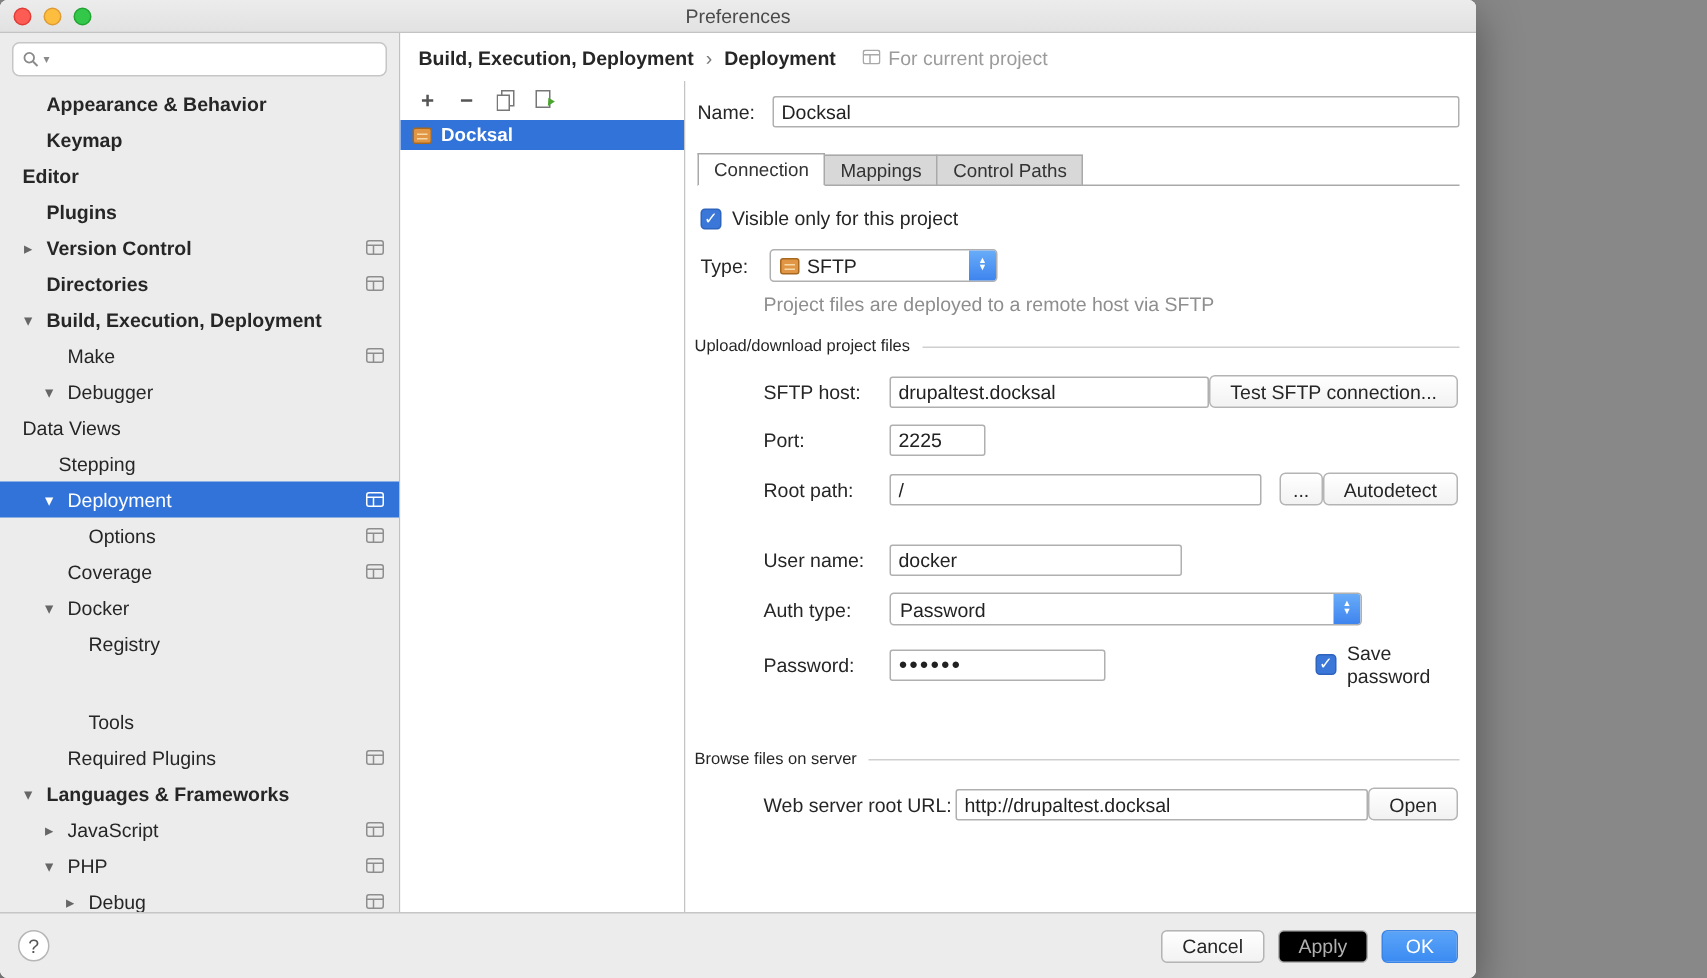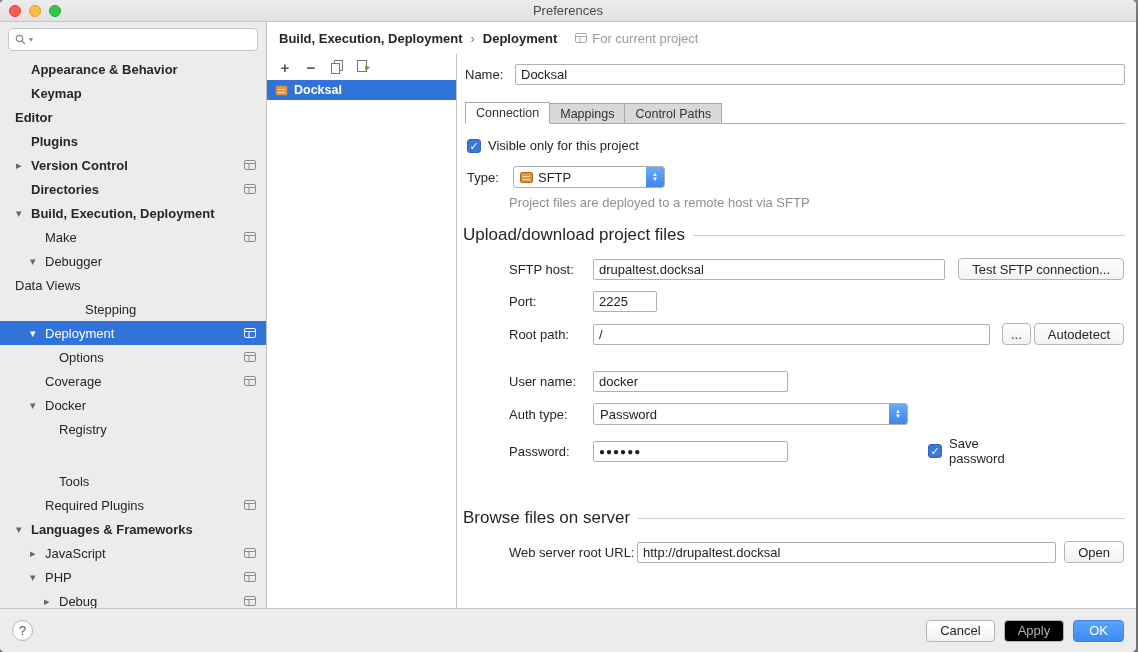--- a/index.html
+++ b/index.html
@@ -1,18 +1,18 @@
 <!DOCTYPE html>
 <html><head>
 <meta charset="utf-8">
 <style>
 * { margin:0; padding:0; box-sizing:border-box; }
 html,body { width:100%; }
 body { font-family:"Liberation Sans", sans-serif; background:#888; }
-.window { width:1136px; height:652px; display:flex; flex-direction:column; background:#fff; overflow:hidden; font-size:13px; color:#262626; border-radius:5px; box-shadow:0 10px 30px rgba(0,0,0,.4); }
+.window { width:984px; height:652px; display:flex; flex-direction:column; background:#fff; overflow:hidden; font-size:13px; color:#262626; border-radius:5px; box-shadow:0 10px 30px rgba(0,0,0,.4); }
 
 
 .titlebar { height:22px; flex:0 0 auto; background:linear-gradient(#ececec,#e2e2e2); border-bottom:1px solid #c3c3c3; display:flex; align-items:center; position:relative; }
 .traffic { display:flex; gap:8px; position:absolute; left:9px; top:5px; }
 .light { width:12px; height:12px; border-radius:50%; }
 .light.red { background:#fc5c54; border:1px solid #df3e38; }
 .light.yellow { background:#fdbe40; border:1px solid #de9c33; }
 .light.green { background:#34c84a; border:1px solid #23a533; }
 .title { flex:1; text-align:center; font-size:13px; color:#4a4a4a; }
 
@@ -70,21 +70,21 @@
 
 
 .chk-row { display:flex; align-items:center; gap:7px; margin:14px 0 0 10px; }
 .checkbox { width:14px; height:14px; flex:0 0 auto; border-radius:3px; background:#3b77d9; border:1px solid #2f64bd; color:#fff; font-size:11px; line-height:12px; display:flex; align-items:center; justify-content:center; }
 .type-row { display:flex; align-items:center; margin:13px 0 0 10px; }
 .type-row .flabel { width:46px; flex:0 0 auto; }
 .popup { display:flex; align-items:center; gap:5px; border:1px solid #b0b0b0; background:#fff; height:22px; border-radius:3px; padding-left:6px; overflow:hidden; }
 .popup .ptext { font-size:13px; color:#222; white-space:nowrap; }
 .stepper { margin-left:auto; width:18px; height:22px; background:linear-gradient(#6aaef9,#3c82ee); display:flex; flex-direction:column; align-items:center; justify-content:center; color:#fff; font-size:6px; line-height:5px; border-radius:0 2px 2px 0; }
 .hint { margin:7px 0 0 52px; color:#8e8e8e; font-size:13px; }
-.section { display:flex; align-items:center; margin:15px 11px 0 6px; font-size:17px; color:#262626; white-space:nowrap; }
+.section { display:flex; align-items:center; margin:15px 11px 0 6px; font-size:11px; color:#262626; white-space:nowrap; }
 .section::after { content:""; flex:1; height:1px; background:#cfcfcf; margin-left:8px; }
 .frow { display:flex; align-items:center; padding-left:52px; padding-right:12px; margin-top:11px; }
 .frow .flabel { width:84px; flex:0 0 auto; }
 .btn { height:22px; display:inline-flex; align-items:center; justify-content:center; padding:0 13px; background:linear-gradient(#ffffff,#f2f2f2); border:1px solid #b4b4b4; border-radius:4px; font-size:13px; color:#262626; cursor:default; white-space:nowrap; }
 .save-chk { display:flex; align-items:center; gap:7px; margin-left:140px; }
 .adv-row { margin:26px 0 0 32px; }
 .web-row .flabel { width:128px; }
 
 
 .footer { height:44px; flex:0 0 auto; background:#ececec; border-top:1px solid #c6c6c6; display:flex; align-items:center; padding:0 12px; }
@@ -182,21 +182,21 @@
             </span>
           </div>
           <div class="tree-row" style="padding-left: 30px;">
             <span class="tree-arrow">▾</span>
             <span class="tree-label">Debugger</span>
           </div>
           <div class="tree-row" style="">
             <span class="tree-arrow"></span>
             <span class="tree-label">Data Views</span>
           </div>
-          <div class="tree-row" style="padding-left: 70px;">
+          <div class="tree-row" style="padding-left: 24px;">
             <span class="tree-arrow"></span>
             <span class="tree-label">Stepping</span>
           </div>
           <div class="tree-row selected" style="padding-left: 30px;">
             <span class="tree-arrow">▾</span>
             <span class="tree-label">Deployment</span>
             <span class="pp-icon">
               <svg width="12" height="10" viewBox="0 0 12 10">
                 <rect x="0.5" y="0.5" width="11" height="9" rx="1.5" fill="none" stroke="currentColor"></rect>
                 <line x1="0.5" y1="3.5" x2="11.5" y2="3.5" stroke="currentColor"></line>

